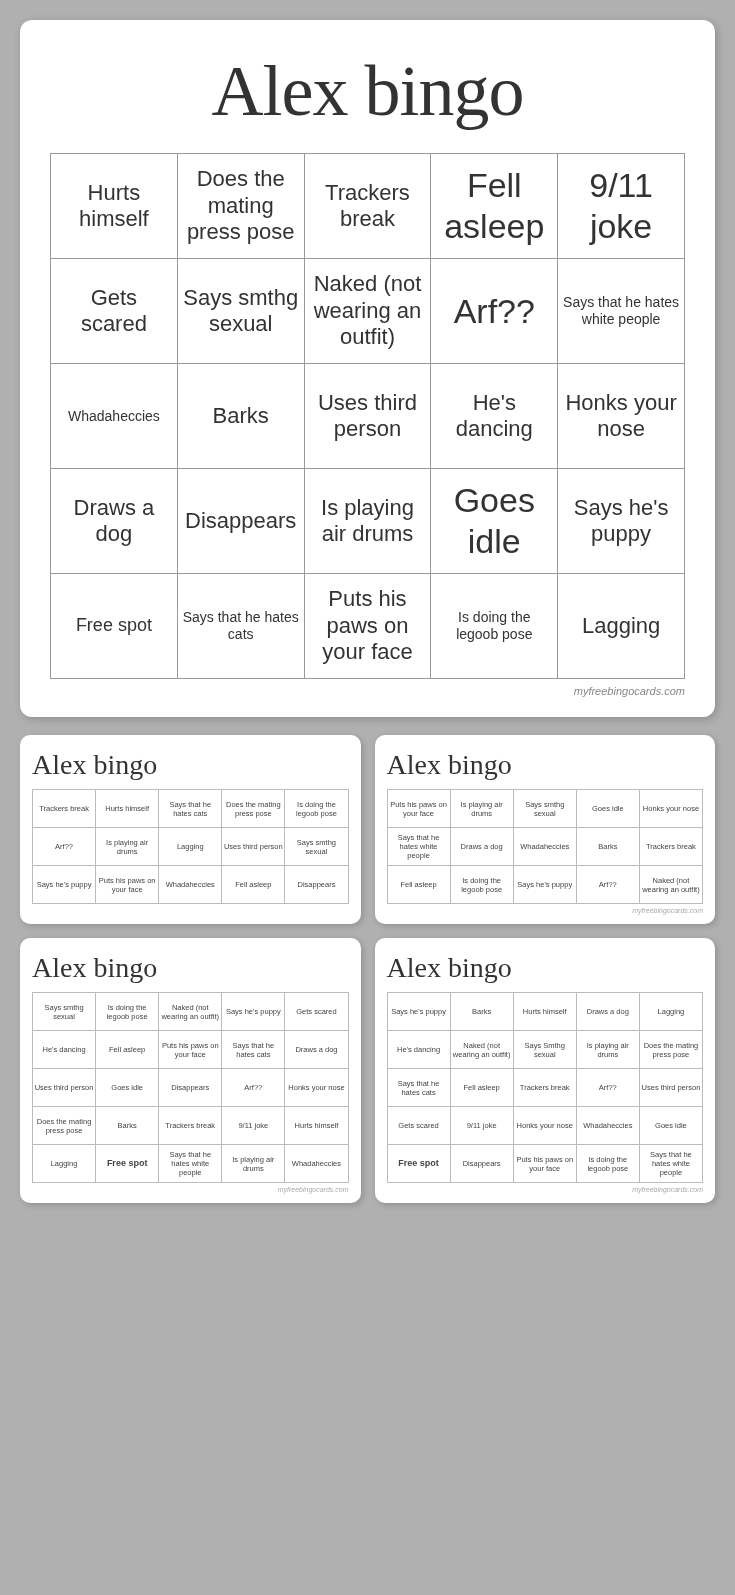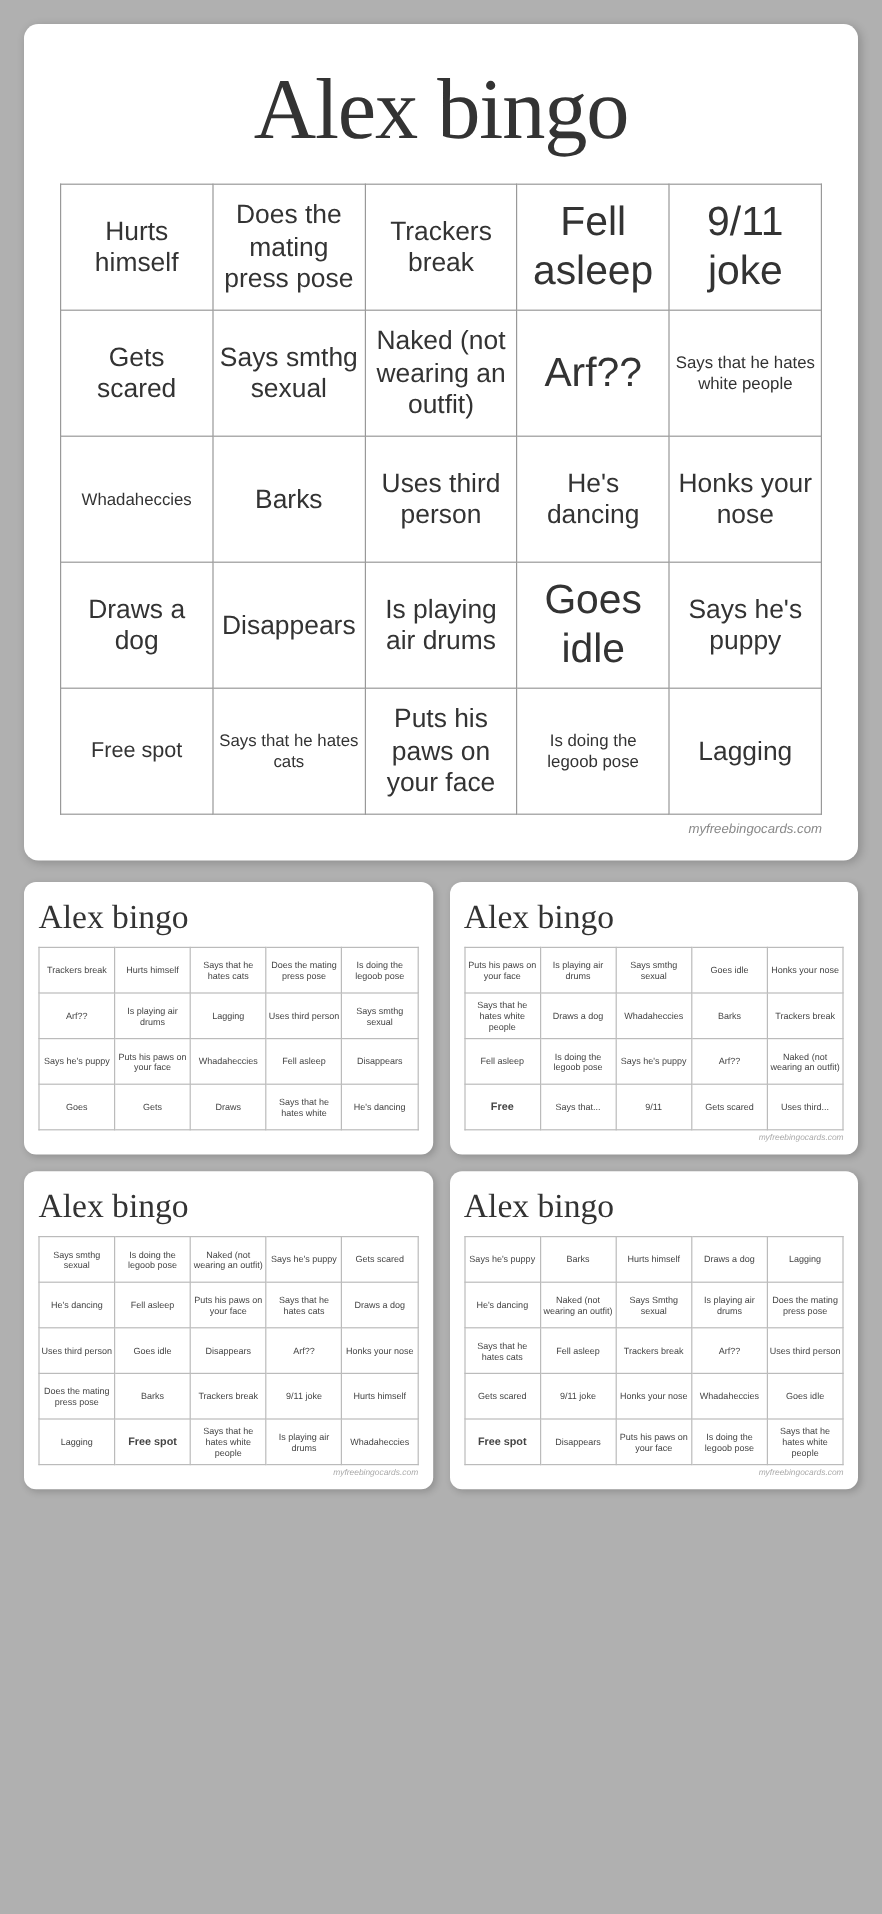--- a/index.html
+++ b/index.html
@@ -194,27 +194,20 @@
             <td>Uses third person</td>
             <td>Says smthg sexual</td>
           </tr>
           <tr>
             <td>Says he's puppy</td>
             <td>Puts his paws on your face</td>
             <td>Whadaheccies</td>
             <td>Fell asleep</td>
             <td>Disappears</td>
           </tr>
-          <tr>
-            <td>Goes</td>
-            <td>Gets</td>
-            <td>Draws</td>
-            <td>Says that he hates white</td>
-            <td>He's dancing</td>
-          </tr>
         </tbody>
     </table>
   </div>
   <div class="mini-card">
     <div class="mini-title">Alex bingo</div>
     <table class="mini-table">
       <tbody id="mini-tbody-2">
           <tr>
             <td>Puts his paws on your face</td>
             <td>Is playing air drums</td>
@@ -228,27 +221,20 @@
             <td>Whadaheccies</td>
             <td>Barks</td>
             <td>Trackers break</td>
           </tr>
           <tr>
             <td>Fell asleep</td>
             <td>Is doing the legoob pose</td>
             <td>Says he's puppy</td>
             <td>Arf??</td>
             <td>Naked (not wearing an outfit)</td>
-          </tr>
-          <tr>
-            <td class="mini-free">Free</td>
-            <td>Says that...</td>
-            <td>9/11</td>
-            <td>Gets scared</td>
-            <td>Uses third...</td>
           </tr>
         </tbody>
     </table>
     <div class="mini-watermark">myfreebingocards.com</div>
   </div>
 </div>
 
 <div class="mini-row">
   <div class="mini-card">
     <div class="mini-title">Alex bingo</div>

